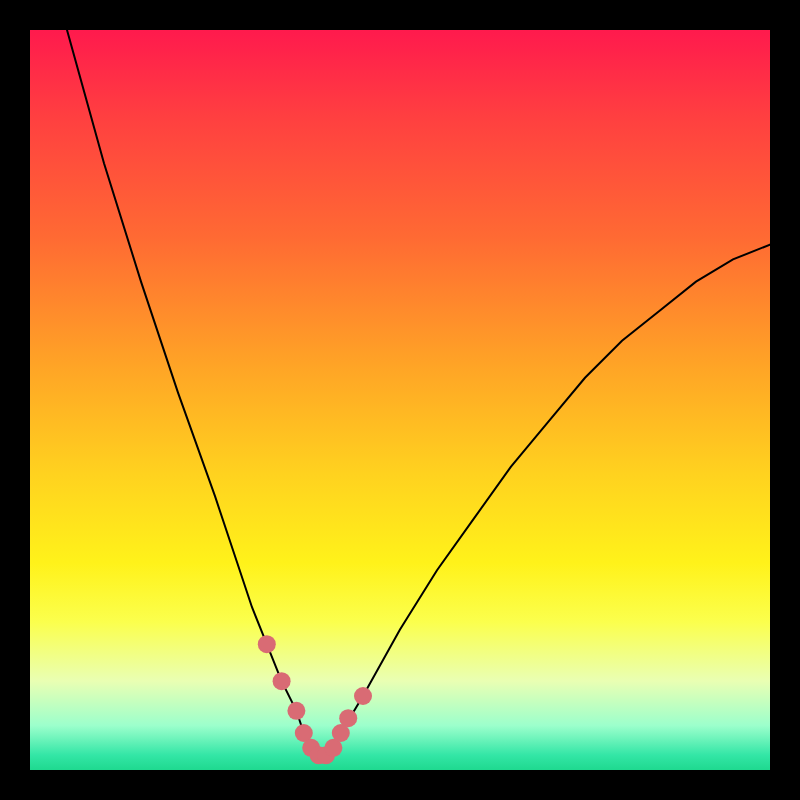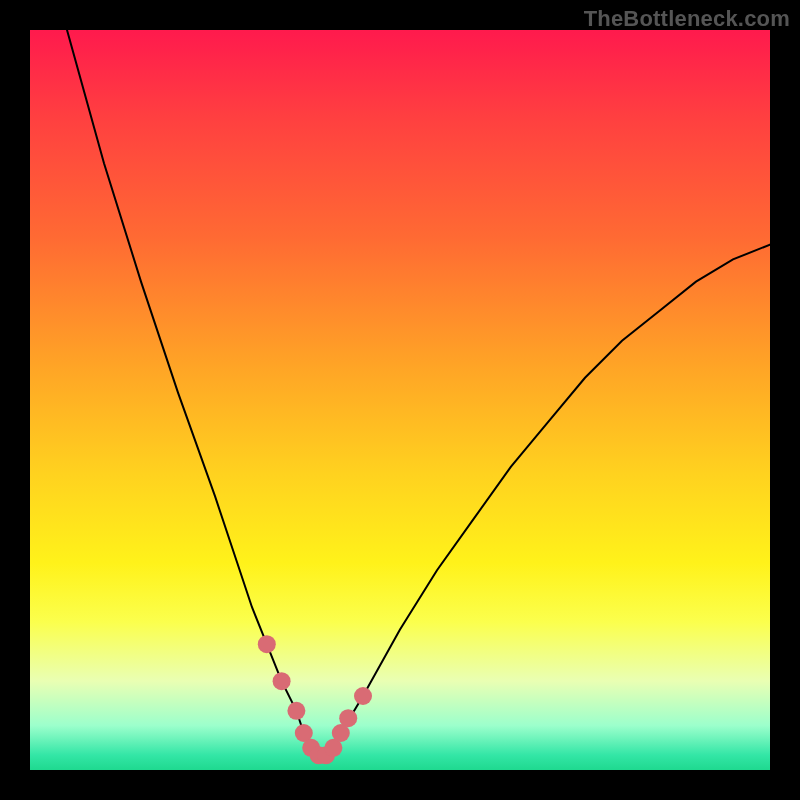--- a/index.html
+++ b/index.html
@@ -56,21 +56,20 @@
     left: 0;
     width: 740px;
     height: 740px;
   }
 </style>
 </head>
 <body>
 
 <div class="frame">
 
-  <div class="watermark">TheBottleneck.com</div>
 
   <div class="plot-area">
     <svg class="curve" viewBox="0 0 740 740" preserveAspectRatio="none">
       <path fill="none" stroke="#000" stroke-width="2" stroke-linecap="round" d="M37.0 0.0 L74.0 133.2 L111.0 251.6 L148.0 362.6 L185.0 466.2 L207.2 532.8 L222.0 577.2 L236.8 614.2 L251.6 651.2 L266.4 680.8 L273.8 703.0 L281.2 717.8 L288.6 725.2 L296.0 725.2 L303.4 717.8 L310.8 703.0 L333.0 666.0 L370.0 599.4 L407.0 540.2 L444.0 488.4 L481.0 436.6 L518.0 392.2 L555.0 347.8 L592.0 310.8 L629.0 281.2 L666.0 251.6 L703.0 229.4 L740.0 214.6"></path>
       <g>
           <circle cx="236.8" cy="614.2" r="9" fill="#d96b74"></circle>
           <circle cx="251.6" cy="651.2" r="9" fill="#d96b74"></circle>
           <circle cx="266.4" cy="680.8" r="9" fill="#d96b74"></circle>
           <circle cx="273.8" cy="703.0" r="9" fill="#d96b74"></circle>
           <circle cx="281.2" cy="717.8" r="9" fill="#d96b74"></circle>

